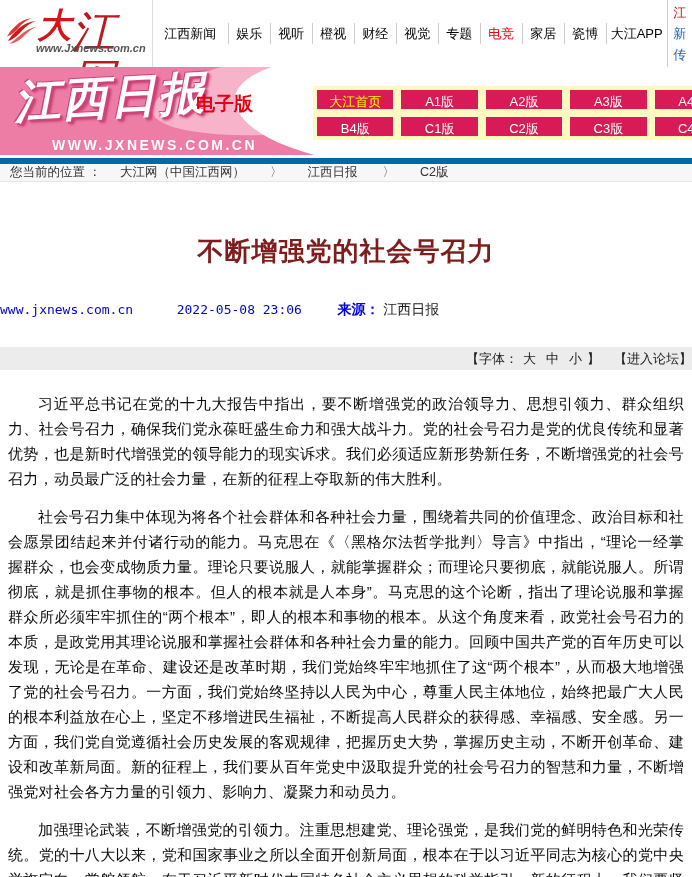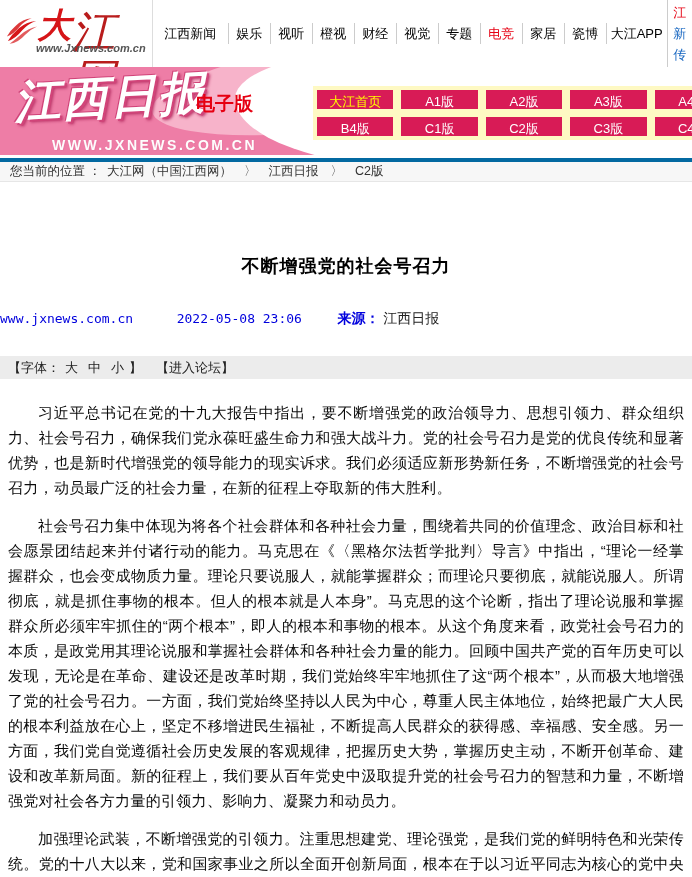--- a/index.html
+++ b/index.html
@@ -35,34 +35,34 @@
     font-size:46px; font-weight:bold; font-style:italic; color:#fff; letter-spacing:2px;
     text-shadow:2px 2px 0 #d14479, -1px -1px 0 #d14479, 3px 3px 3px #b93467; transform:rotate(-3deg); }
   .edition-label { position:absolute; left:196px; top:24px; font-size:19px; font-weight:bold; color:#e60012; }
   .banner-url { position:absolute; left:52px; bottom:2px; font-size:14px; font-weight:bold;
     color:#fdfdfd; letter-spacing:2.5px; text-shadow:1px 1px 0 #d6699230; }
   .edition-table { position:absolute; left:313px; top:19px; width:422px; display:flex; flex-wrap:wrap; }
   .edition-cell { width:84.4px; height:27px; background:#d81b56; border:4px solid #fef9c3;
     color:#fff; font-size:13px; line-height:23px; text-align:center; cursor:pointer; }
   .edition-cell.active { color:#ffff00; }
   
-  .crumbbar { margin-top:3px; height:24px; background:#f7f7f7; border-top:4px solid #0369a1;
+  .crumbbar { margin-top:3px; height:24px; background:#f7f7f7; border-top:6px solid #0369a1;
     border-bottom:1px solid #e6e6e6; display:flex; align-items:center; padding-left:10px;
-    font-size:12.5px; color:#333; }
+    font-size:12.5px; color:#333;gap:13px; }
   .crumb-item { cursor:pointer; margin:0 6px; }
   .crumb-sep { color:#555; margin:0 6px; }
   
-  .article-title { margin-top:72px; text-align:center; font-size:18px; font-weight:bold; color:#000000; letter-spacing:1px; }
+  .article-title { margin-top:52px; text-align:center; font-size:26px; font-weight:bold; color:#7f1d1d; letter-spacing:1px; }
   .meta { margin-top:32px; font-size:13px; }
   .meta-site { font-family:"DejaVu Sans Mono",monospace; color:#0000dd; margin-right:40px; }
   .meta-time { font-family:"DejaVu Sans Mono",monospace; color:#0000dd; margin-right:32px; }
   .meta-srclabel { color:#0000dd; font-weight:bold; font-size:14px; }
   .meta-src { color:#222; font-size:14px; }
   .toolbar { margin-top:28px; height:23px; background:#ececec; display:flex; align-items:center;
-    padding-left:8px; font-size:13px; color:#222; }
+    padding-left:8px; font-size:13px; color:#222;justify-content:flex-end; }
   .fontsize-btn { cursor:pointer; margin:0 5px; }
   .forum-link { cursor:pointer; margin-left:14px; }
   .body-text { padding:21px 8px 0 8px; }
   .body-text p { font-size:15px; line-height:25px; color:#0a0a0a; text-indent:2em;
     text-align:justify; margin-bottom:13px; letter-spacing:0.3px; }
 </style>
 </head>
 <body>
 
 <div class="header">

